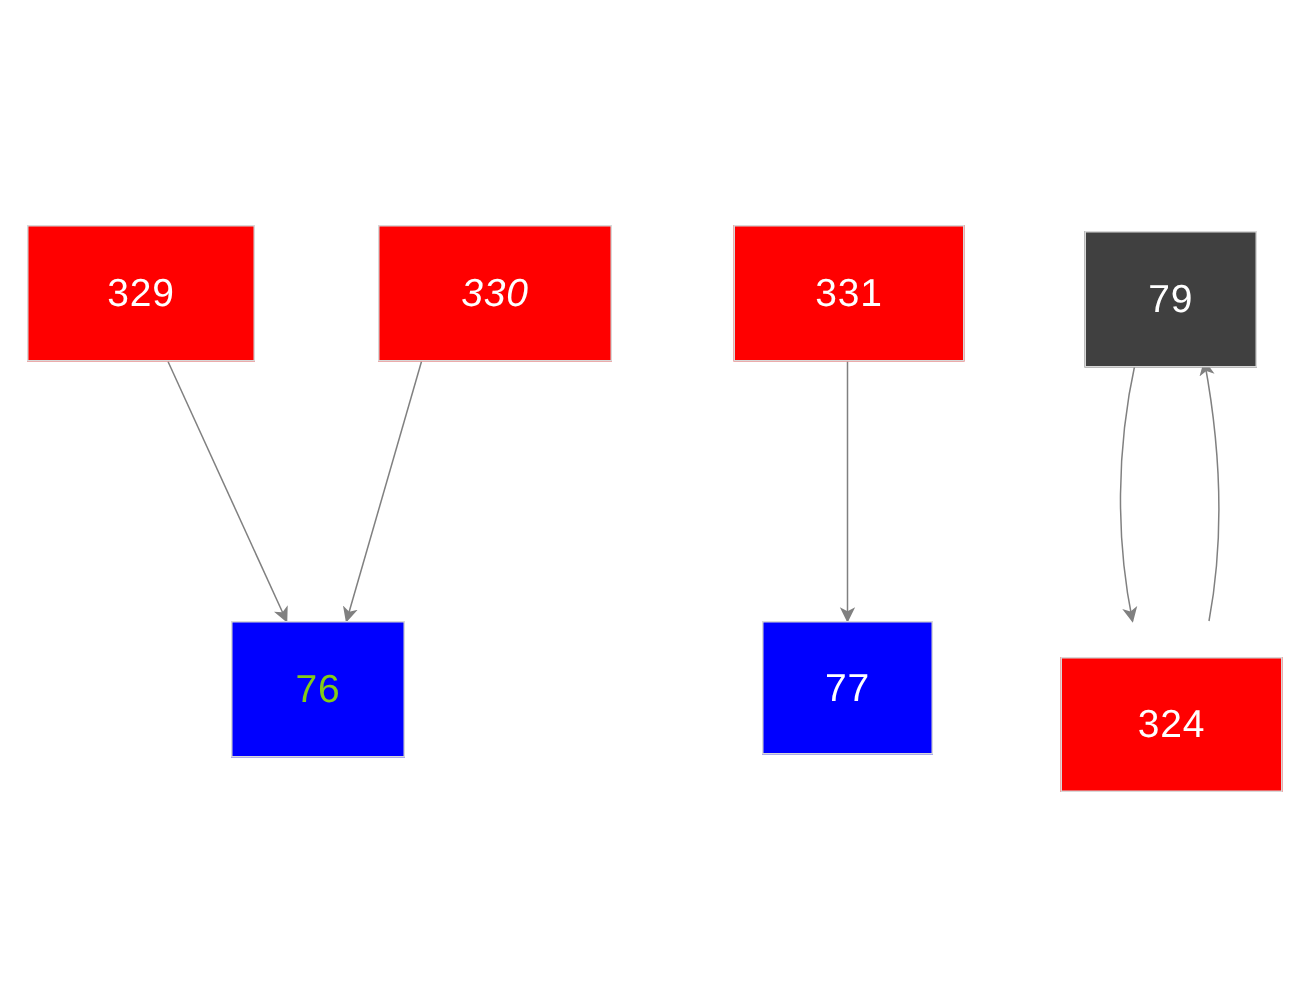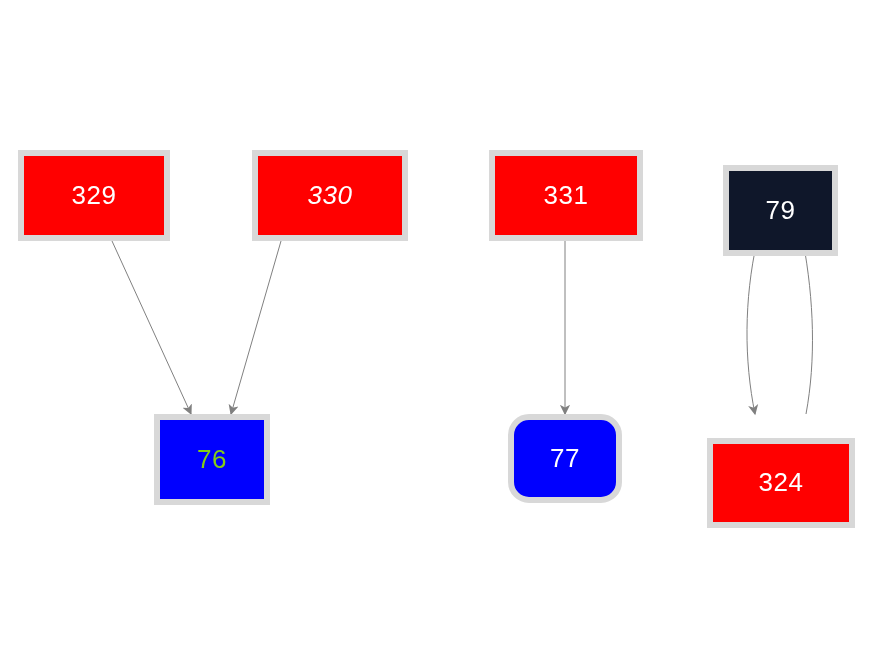--- a/index.html
+++ b/index.html
@@ -22,21 +22,21 @@
     position: absolute;
     left: 0;
     top: 0;
     width: 875px;
     height: 656px;
     pointer-events: none;
   }
   .node {
     position: absolute;
     box-sizing: border-box;
-    border: 6px solid #f9a8d4;
+    border: 1px solid #f9a8d4;
     display: flex;
     align-items: center;
     justify-content: center;
     color: #ffffff;
     font-family: "Liberation Sans", sans-serif;
     font-size: 26px;
     font-weight: 400;
     letter-spacing: 0.5px;
     line-height: 1;
     user-select: none;
@@ -70,27 +70,27 @@
   <div id="nodes-layer">
       <div class="node" style="left: 18px; top: 150px; width: 152px; height: 91px; background: rgb(255, 0, 0); border-color: rgb(216, 216, 216);">
         <span class="node-label" style="color: rgb(255, 255, 255);">329</span>
       </div>
       <div class="node" style="left: 252px; top: 150px; width: 156px; height: 91px; background: rgb(255, 0, 0); border-color: rgb(216, 216, 216); font-style: italic;">
         <span class="node-label" style="color: rgb(255, 255, 255);">330</span>
       </div>
       <div class="node" style="left: 489px; top: 150px; width: 154px; height: 91px; background: rgb(255, 0, 0); border-color: rgb(216, 216, 216);">
         <span class="node-label" style="color: rgb(255, 255, 255);">331</span>
       </div>
-      <div class="node" style="left: 723px; top: 165px; width: 115px; height: 91px; background: #0f172a; border-color: rgb(216, 216, 216);">
+      <div class="node" style="left: 723px; top: 154px; width: 115px; height: 91px; background: #404040; border-color: rgb(216, 216, 216);">
         <span class="node-label" style="color: rgb(255, 255, 255);">79</span>
       </div>
       <div class="node" style="left: 154px; top: 414px; width: 116px; height: 91px; background: rgb(0, 0, 255); border-color: rgb(216, 216, 216);">
         <span class="node-label" style="color: #84cc16;">76</span>
       </div>
-      <div class="node" style="left: 508px; top: 414px; width: 114px; height: 89px; background: rgb(0, 0, 255); border-color: rgb(216, 216, 216); border-radius: 21px;">
+      <div class="node" style="left: 508px; top: 414px; width: 114px; height: 89px; background: rgb(0, 0, 255); border-color: rgb(216, 216, 216);">
         <span class="node-label" style="color: rgb(255, 255, 255);">77</span>
       </div>
       <div class="node" style="left: 707px; top: 414px; width: 148px; height: 90px; background: rgb(255, 0, 0); border-color: rgb(216, 216, 216); margin-top: 24px;">
         <span class="node-label" style="color: rgb(255, 255, 255);">324</span>
       </div>
     </div>
 
 </div>
 
 </body></html>

